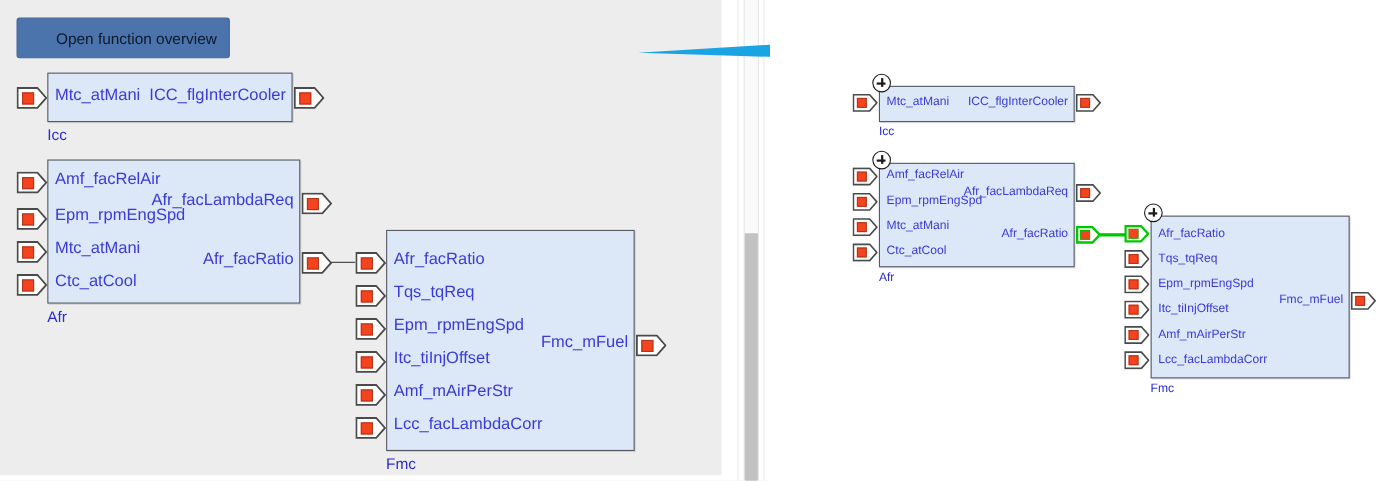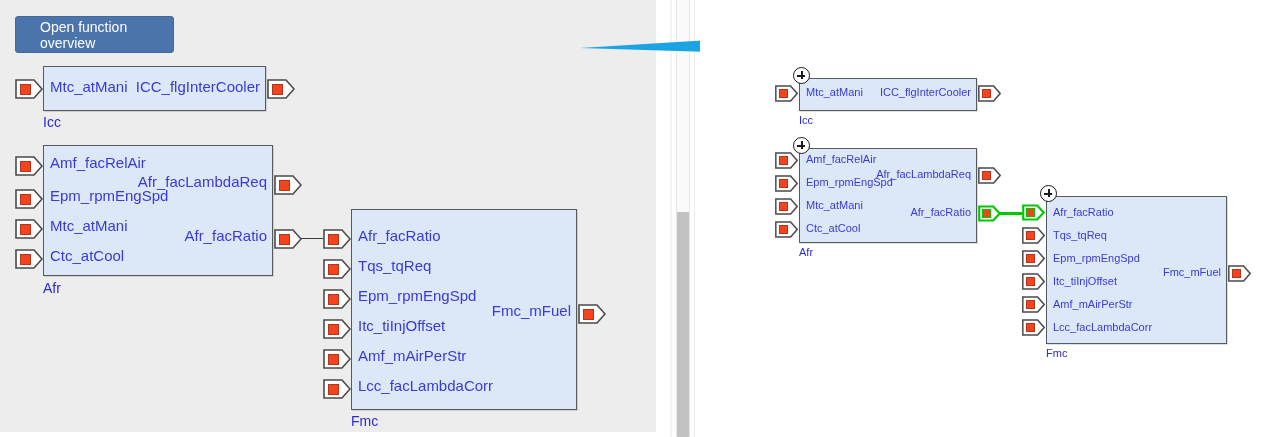--- a/index.html
+++ b/index.html
@@ -11,25 +11,25 @@
     position:relative;
   }
   .stage{position:absolute;left:0;top:0;width:1264px;height:437px;}
 
   
   #left-pane{
     position:absolute;left:0;top:0;width:656px;height:432px;
     background:#ededed;
   }
   #open-overview-button{
-    position:absolute;left:15px;top:16px;width:159px;height:37px;
+    position:absolute;left:15px;top:16px;width:194px;height:37px;
     background:#4a74ab;
     border:1px solid #44689a;
     border-radius:3px;
-    color:#ffffff;
+    color:#0f172a;
     font-size:14px;
     display:flex;align-items:center;justify-content:center;
     cursor:pointer;
     box-sizing:border-box;
     padding-left:24px;
   }
 
   
   #right-pane{
     position:absolute;left:700px;top:0;width:564px;height:437px;

